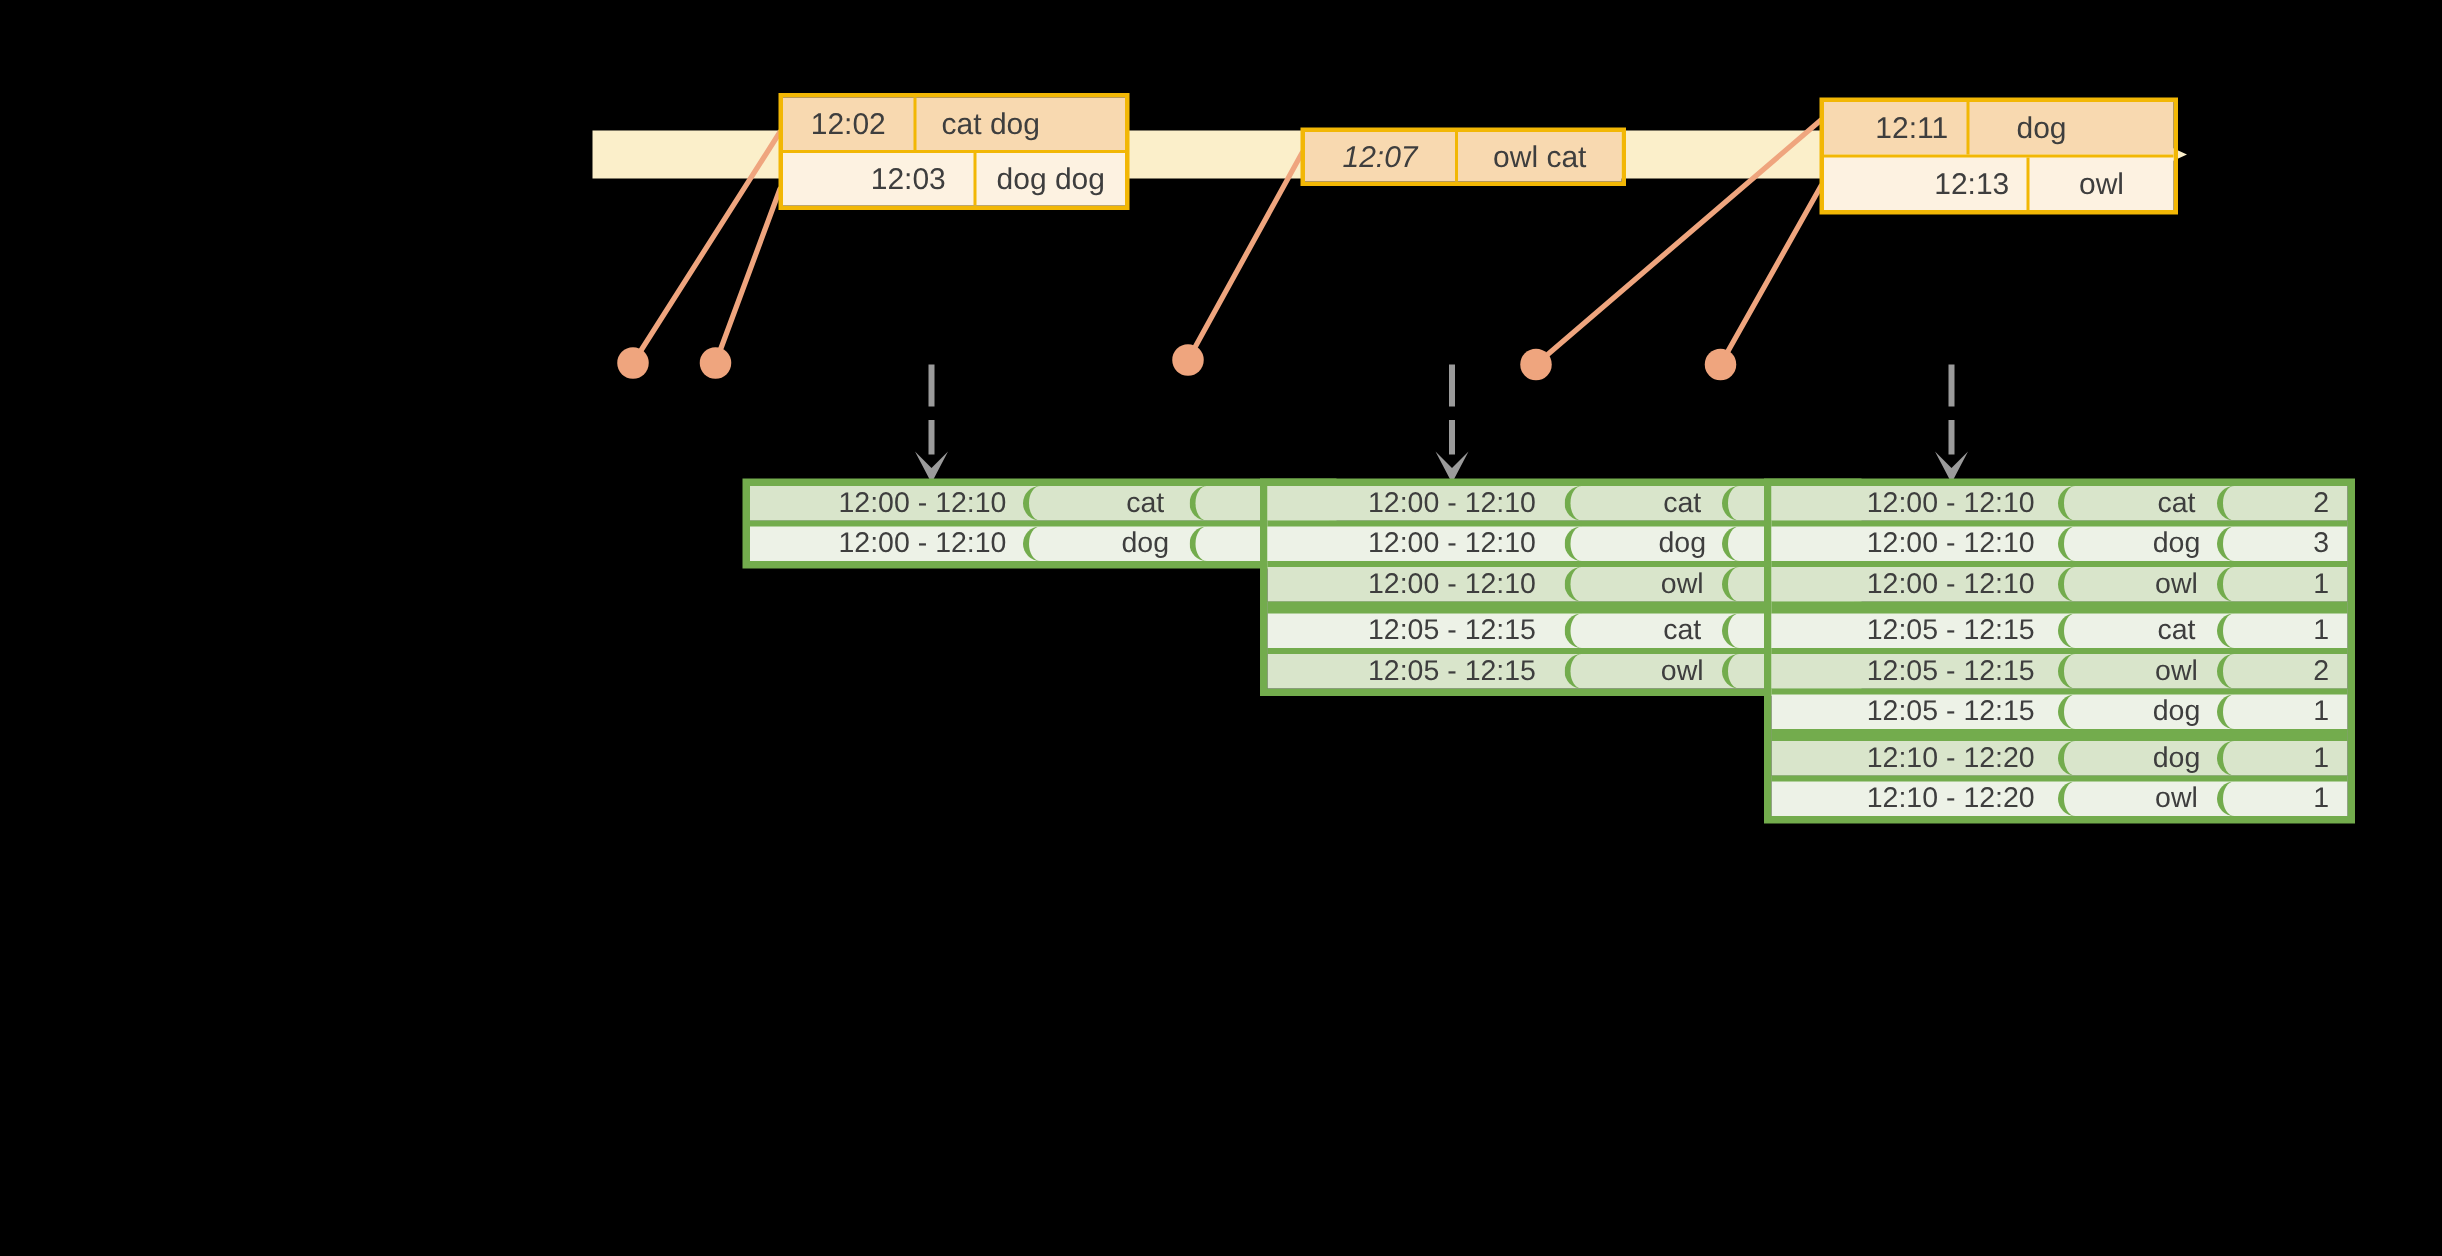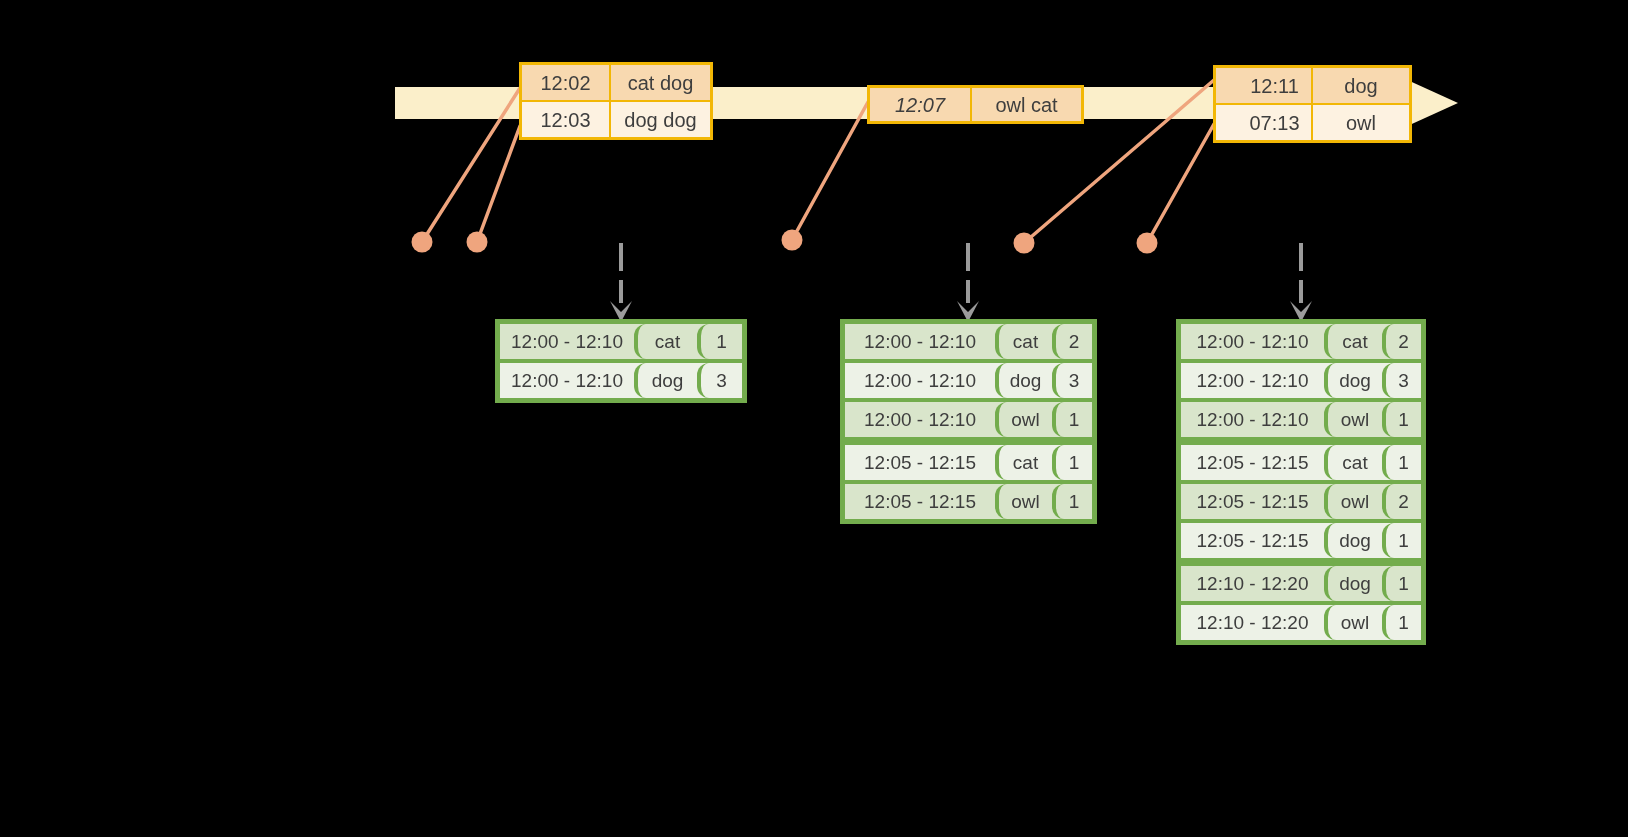--- a/index.html
+++ b/index.html
@@ -28,36 +28,36 @@
   svg.overlay{position:absolute;left:0;top:0;z-index:2;}
   .event-line{stroke:var(--connector);stroke-width:3.5;stroke-linecap:round;}
   .event-dot{fill:var(--connector);}
   .drop-line{stroke:var(--drop-arrow);stroke-width:4;stroke-dasharray:28 9 23;}
   .drop-head{fill:var(--drop-arrow);}
   
   .trow{display:flex;}
   .tcell{display:flex;align-items:center;justify-content:center;line-height:1;}
   
   .event-table{position:absolute;z-index:3;border:3px solid var(--event-border);font-size:20px;}
-  .event-table .trow + .trow{border-top:2px solid var(--event-border);}
+  .event-table .trow + .trow{border-top:2px solid var(--event-border);padding-left:40px;}
   .event-table .tcell + .tcell{border-left:2px solid var(--event-border);}
   .event-table .trow:nth-child(odd){background:var(--event-row-dark);}
   .event-table .trow:nth-child(even){background:var(--event-row-light);}
   .event-table .tcell{height:35px;}
   .et-a .col-time{width:87px;}  .et-a .col-words{width:99px;}
   .et-b .col-time{width:100px;font-style:italic;}  .et-b .col-words{width:109px;} .et-b .tcell{height:33px;}
   .et-c .col-time{width:73px;margin-left:22px;}  .et-c .col-words{width:96px;}
   
   .result-table{position:absolute;z-index:3;border:5px solid var(--result-border);font-size:19px;}
   .result-table .trow + .trow{border-top:4px solid var(--result-border);}
   .result-table .trow.group-start{border-top-width:8px;}
   .result-table .tcell + .tcell{border-left:4px solid var(--result-border);border-radius:12px;}
   .result-table .trow:nth-child(odd){background:var(--result-row-dark);}
   .result-table .trow:nth-child(even){background:var(--result-row-light);}
-  .result-table .tcell{height:35px;}
+  .result-table .tcell{height:23px;padding-left:48px;}
   .rt-1 .col-window{width:134px;} .rt-1 .col-word{width:59px;} .rt-1 .col-count{width:41px;}
   .rt-2 .col-window{width:150px;} .rt-2 .col-word{width:53px;} .rt-2 .col-count{width:36px;}
   .rt-3 .col-window{width:143px;} .rt-3 .col-word{width:54px;} .rt-3 .col-count{width:35px;}
 </style>
 </head>
 <body>
 
 <div class="canvas">
 
   <div class="timeline-band"></div>
@@ -100,21 +100,21 @@
         <div class="tcell col-time">12:07</div>
         <div class="tcell col-words">owl cat</div>
       </div>
     </div>
   <div class="event-table et-c" style="left:1213px;top:65px">
       <div class="trow">
         <div class="tcell col-time">12:11</div>
         <div class="tcell col-words">dog</div>
       </div>
       <div class="trow">
-        <div class="tcell col-time">07:13</div>
+        <div class="tcell col-time">12:13</div>
         <div class="tcell col-words">owl</div>
       </div>
     </div>
 
   <div class="result-table rt-1" style="left:495px;top:319px">
       <div class="trow">
         <div class="tcell col-window">12:00 - 12:10</div>
         <div class="tcell col-word">cat</div>
         <div class="tcell col-count">1</div>
       </div>

